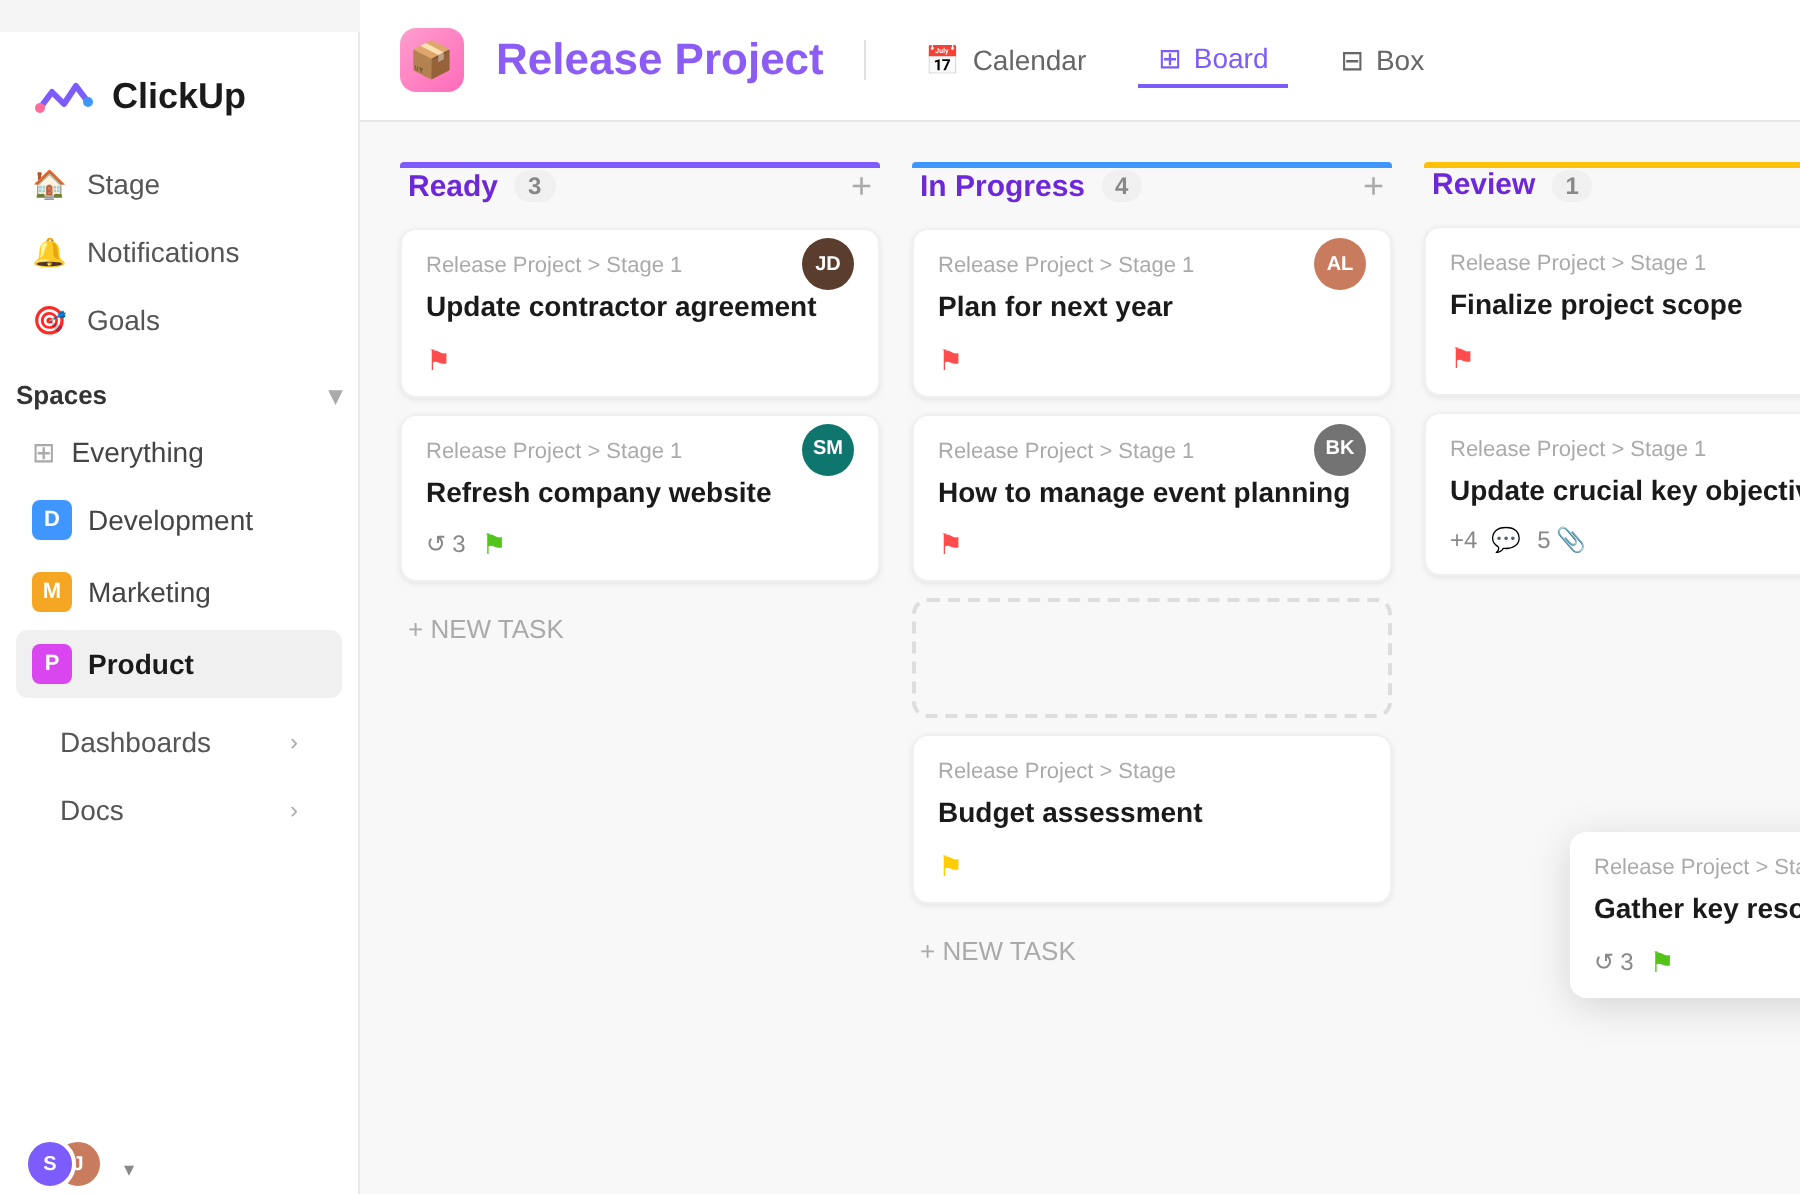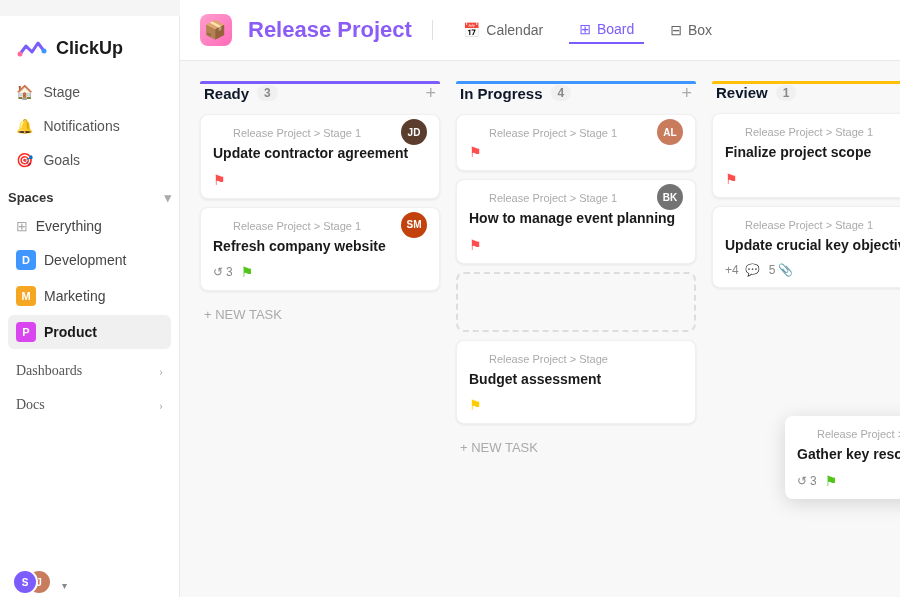--- a/index.html
+++ b/index.html
@@ -29,21 +29,21 @@
     .sidebar-spaces { padding: 0 8px; }
     .sidebar-space-item {
       display: flex; align-items: center; gap: 8px; padding: 7px 8px; border-radius: 6px;
       cursor: pointer; font-size: 14px; color: #444; margin-bottom: 2px;
     }
     .sidebar-space-item.active { background: #f0f0f0; font-weight: 600; color: #1a1a1a; }
     .space-dot {
       width: 20px; height: 20px; border-radius: 4px; display: flex; align-items: center;
       justify-content: center; color: #fff; font-size: 11px; font-weight: 700;
     }
-    .sidebar-bottom-nav { padding: 0 8px; margin-top: 4px; font-family: Liberation Serif, serif; }
+    .sidebar-bottom-nav { padding: 0 22px; margin-top: 4px; }
     .sidebar-bottom-item {
       display: flex; align-items: center; justify-content: space-between; padding: 8px 8px;
       border-radius: 6px; cursor: pointer; font-size: 14px; color: #555; margin-bottom: 2px;
     }
     .sidebar-avatar-row {
       margin-top: auto; padding: 12px 12px; display: flex; align-items: center; gap: 6px;
     }
     .avatar-stack { display: flex; position: relative; width: 44px; height: 32px; }
     .avatar-small {
       width: 28px; height: 28px; border-radius: 50%; border: 2px solid #fff;
@@ -83,40 +83,40 @@
       display: flex; gap: 16px; background: #f8f8f8;
     }
 
     
     .kanban-col {
       min-width: 240px; width: 240px; display: flex; flex-direction: column; gap: 0;
     }
     .col-header {
       display: flex; align-items: center; gap: 8px; padding: 0 4px 12px;
     }
-    .col-title { font-size: 15px; font-weight: 600; color: #0f172a; }
+    .col-title { font-size: 15px; font-weight: 600; color: #6d28d9; }
     .col-count {
       background: #f0f0f0; color: #888; border-radius: 10px; padding: 1px 7px;
       font-size: 12px; font-weight: 600;
     }
     .col-add-btn {
       margin-left: auto; color: #aaa; font-size: 18px; cursor: pointer; line-height: 1;
     }
     .col-top-border {
       height: 3px; border-radius: 2px 2px 0 0; margin-bottom: 0;
     }
     .col-cards { display: flex; flex-direction: column; gap: 8px; }
 
     
     .kanban-card {
       background: #fff; border-radius: 8px; padding: 12px 12px 10px;
       box-shadow: 0 1px 3px rgba(0,0,0,0.08); cursor: pointer;
       border: 1px solid #f0f0f0; position: relative;
     }
-    .card-meta { font-size: 11px; color: #aaa; margin-bottom: 5px; margin-left: 20px; }
+    .card-meta { font-size: 11px; color: #aaa; margin-bottom: 5px; }
     .card-title { font-size: 14px; font-weight: 600; color: #1a1a1a; line-height: 1.4; margin-bottom: 8px; }
     .card-footer { display: flex; align-items: center; gap: 8px; }
     .card-avatar {
       width: 26px; height: 26px; border-radius: 50%; position: absolute; top: 4px; right: 12px;
     }
     .flag-icon { font-size: 14px; }
     .flag-red { color: #ff4d4d; }
     .flag-yellow { color: #ffcc00; }
     .flag-green { color: #52c41a; }
     .card-stat { display: flex; align-items: center; gap: 3px; font-size: 12px; color: #888; }
@@ -256,21 +256,21 @@
           <div class="card-meta">Release Project &gt; Stage 1</div>
           <div class="av card-avatar" style="background:#5b3d2e;">JD</div>
           <div class="card-title">Update contractor agreement</div>
           <div class="card-footer">
             <span class="flag-icon flag-red">⚑</span>
           </div>
         </div>
 
         <div class="kanban-card">
           <div class="card-meta">Release Project &gt; Stage 1</div>
-          <div class="av card-avatar" style="background:#c2410c; color:#fff;text-align:right;">SM</div>
+          <div class="av card-avatar" style="background:#0f766e; color:#fff;text-align:right;">SM</div>
           <div class="card-title">Refresh company website</div>
           <div class="card-footer">
             <span class="card-stat">
               <span>↺</span>
               <span>3</span>
             </span>
             <span class="flag-icon flag-green">⚑</span>
           </div>
         </div>
       </div>
@@ -284,20 +284,21 @@
       <div class="col-header">
         <span class="col-title">In Progress</span>
         <span class="col-count">4</span>
         <span class="col-add-btn">+</span>
       </div>
       <div class="col-cards">
 
         <div class="kanban-card">
           <div class="card-meta">Release Project &gt; Stage 1</div>
           <div class="av card-avatar" style="background:#c97c5d;">AL</div>
+          <div class="card-title">Plan for next year</div>
           <div class="card-footer">
             <span class="flag-icon flag-red">⚑</span>
           </div>
         </div>
 
         <div class="kanban-card">
           <div class="card-meta">Release Project &gt; Stage 1</div>
           <div class="av card-avatar" style="background:#737373;">BK</div>
           <div class="card-title">How to manage event planning</div>
           <div class="card-footer">

